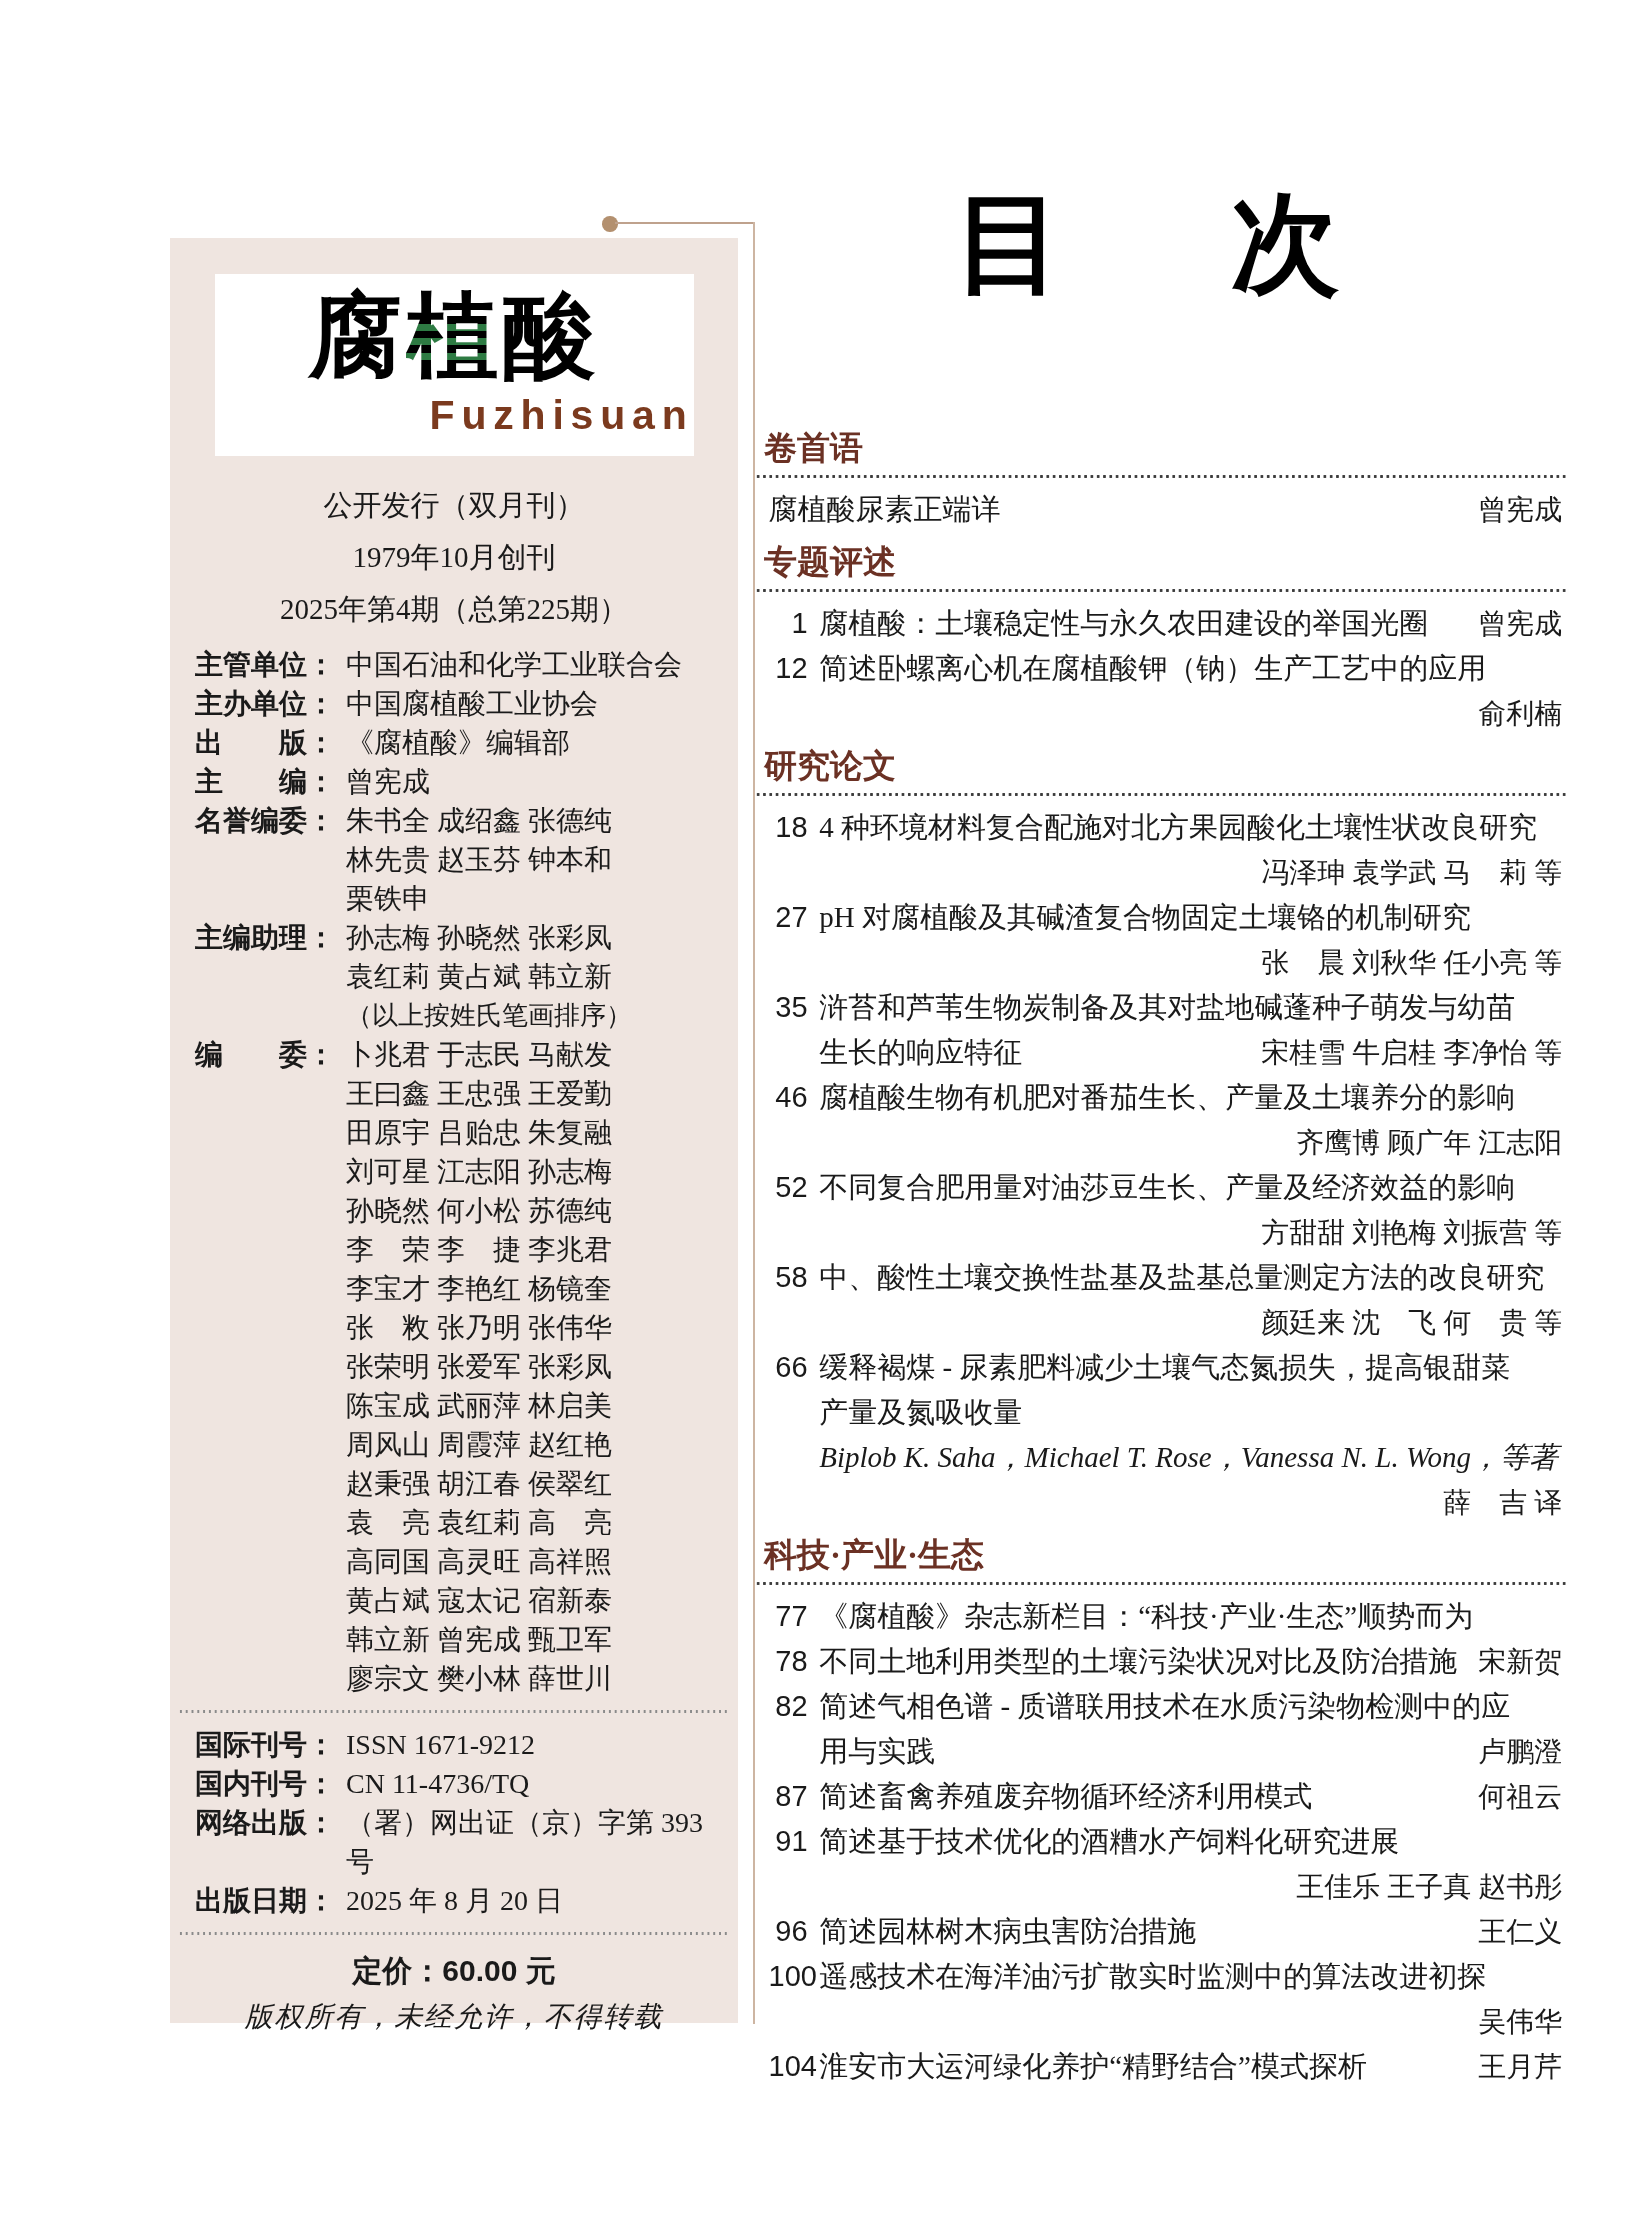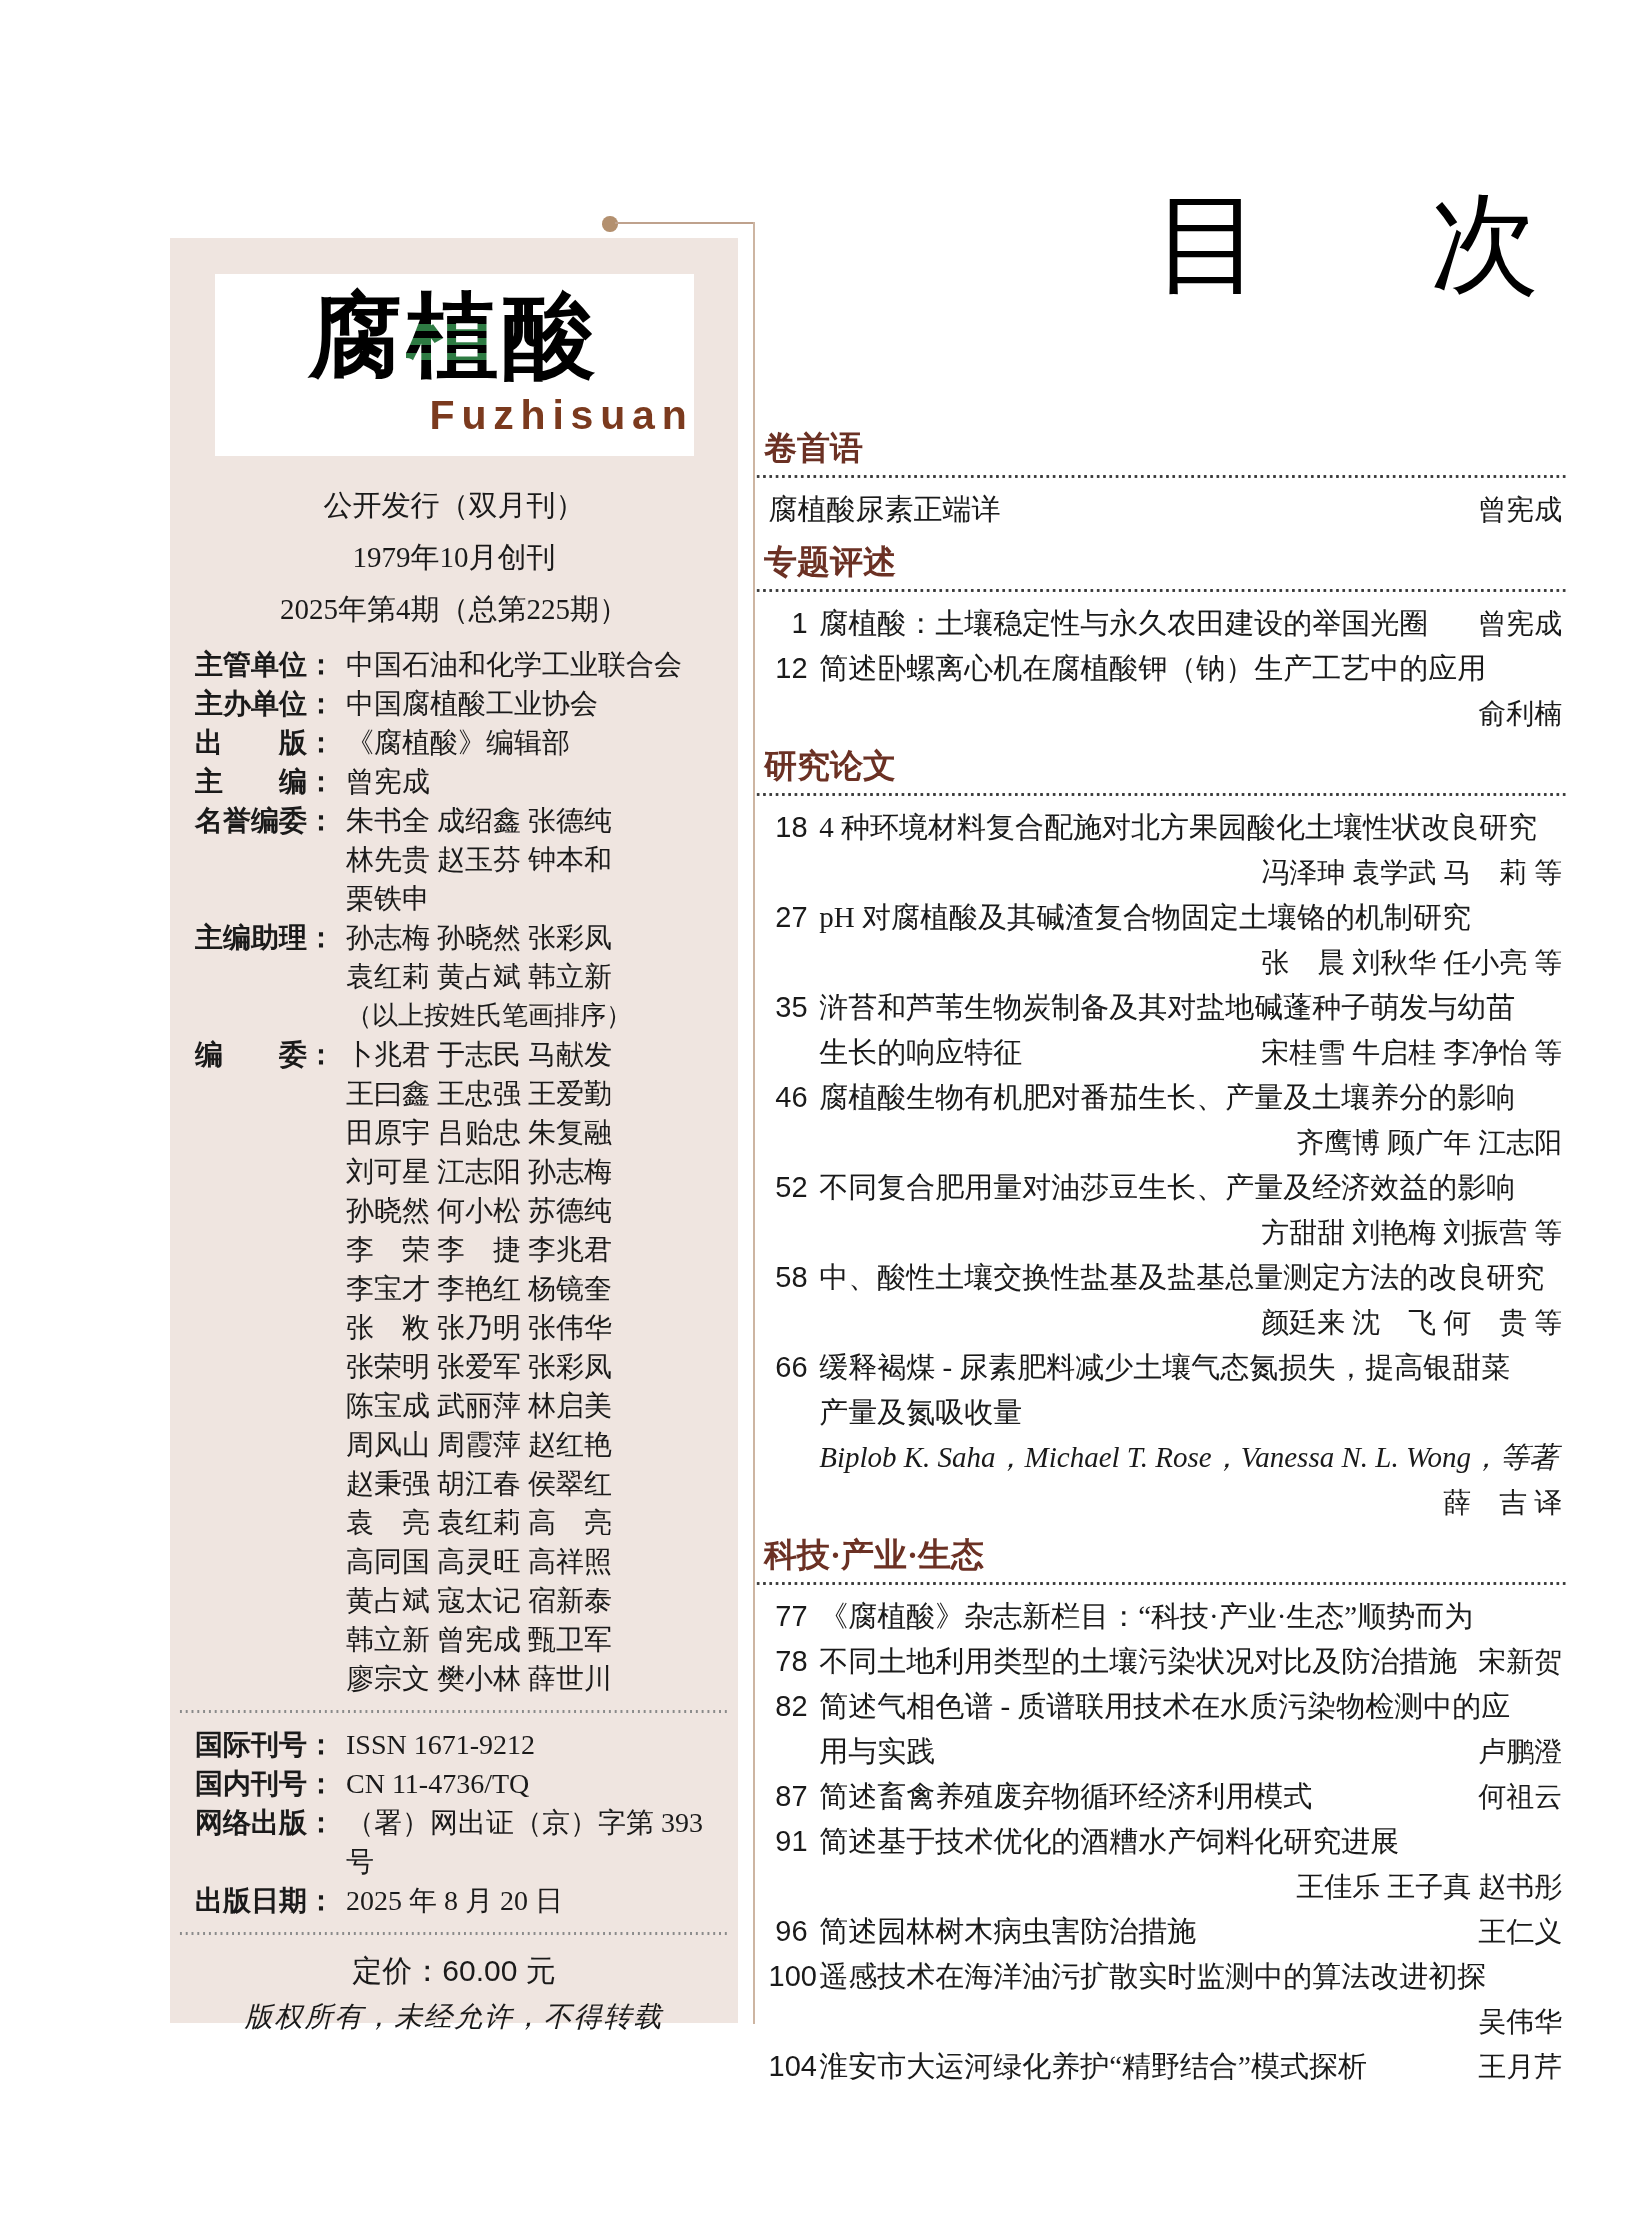--- a/index.html
+++ b/index.html
@@ -23,26 +23,26 @@
            letter-spacing:6.8px;color:#7b3a1e;margin-top:-1.9px;text-align:right;}
   .issue{margin-top:23px;text-align:center;font-size:29px;line-height:52px;}
   .info{margin-top:9.7px;padding:0 25px;}
   .irow{display:flex;font-size:28px;line-height:39px;}
   .ilabel{font-family:"Liberation Sans",sans-serif;font-weight:700;width:151px;flex:none;}
   .ival{flex:1;}
   .vline{white-space:nowrap;}
   .sort-note{font-size:26px;}
   .sdiv{height:2.9px;margin:12.6px 7.8px 11.6px;background-image:radial-gradient(circle,#8a8a8a 1.1px,transparent 1.3px);
         background-size:5.8px 2.9px;background-repeat:repeat-x;background-position:0 50%;}
-  .price{text-align:center;font-family:"Liberation Sans",sans-serif;font-weight:400;font-size:30px;margin-top:13.6px;line-height:43px;}
+  .price{text-align:center;font-family:"Liberation Sans",sans-serif;font-weight:700;font-size:30px;margin-top:13.6px;line-height:43px;}
   .copy{text-align:center;font-size:28px;font-style:italic;letter-spacing:1.9px;margin-top:3.9px;line-height:41px;}
 
   
   .toc{position:absolute;left:755px;top:165px;width:813px;}
-  .toc-title{text-align:right;font-family:"Liberation Sans",sans-serif;font-weight:400;
+  .toc-title{text-align:center;font-family:"Liberation Sans",sans-serif;font-weight:700;
              font-size:109px;line-height:115px;letter-spacing:29px;margin:21.3px 0 0;color:#000;}
   .sec-head{font-size:33px;line-height:39px;color:#6b3124;font-weight:700;padding-left:9px;margin-top:11.6px;}
   .sec-first{margin-top:128px;}
   .dotline{height:2.9px;margin:6.8px 0 8.7px;background-image:radial-gradient(circle,#3c3c3c 1.3px,transparent 1.5px);
            background-size:6.3px 2.9px;background-repeat:repeat-x;background-position:0 50%;}
   .trow{display:flex;align-items:flex-end;font-size:29px;line-height:45px;padding:0 5.8px 0 13.6px;}
   .num{font-family:"Liberation Sans",sans-serif;width:39px;flex:none;text-align:right;margin-right:11.6px;white-space:nowrap;}
   .tt{flex:1;white-space:nowrap;}
   .ta{flex:none;margin-left:17.5px;white-space:nowrap;font-size:28px;}
   .kai{font-style:italic;}

